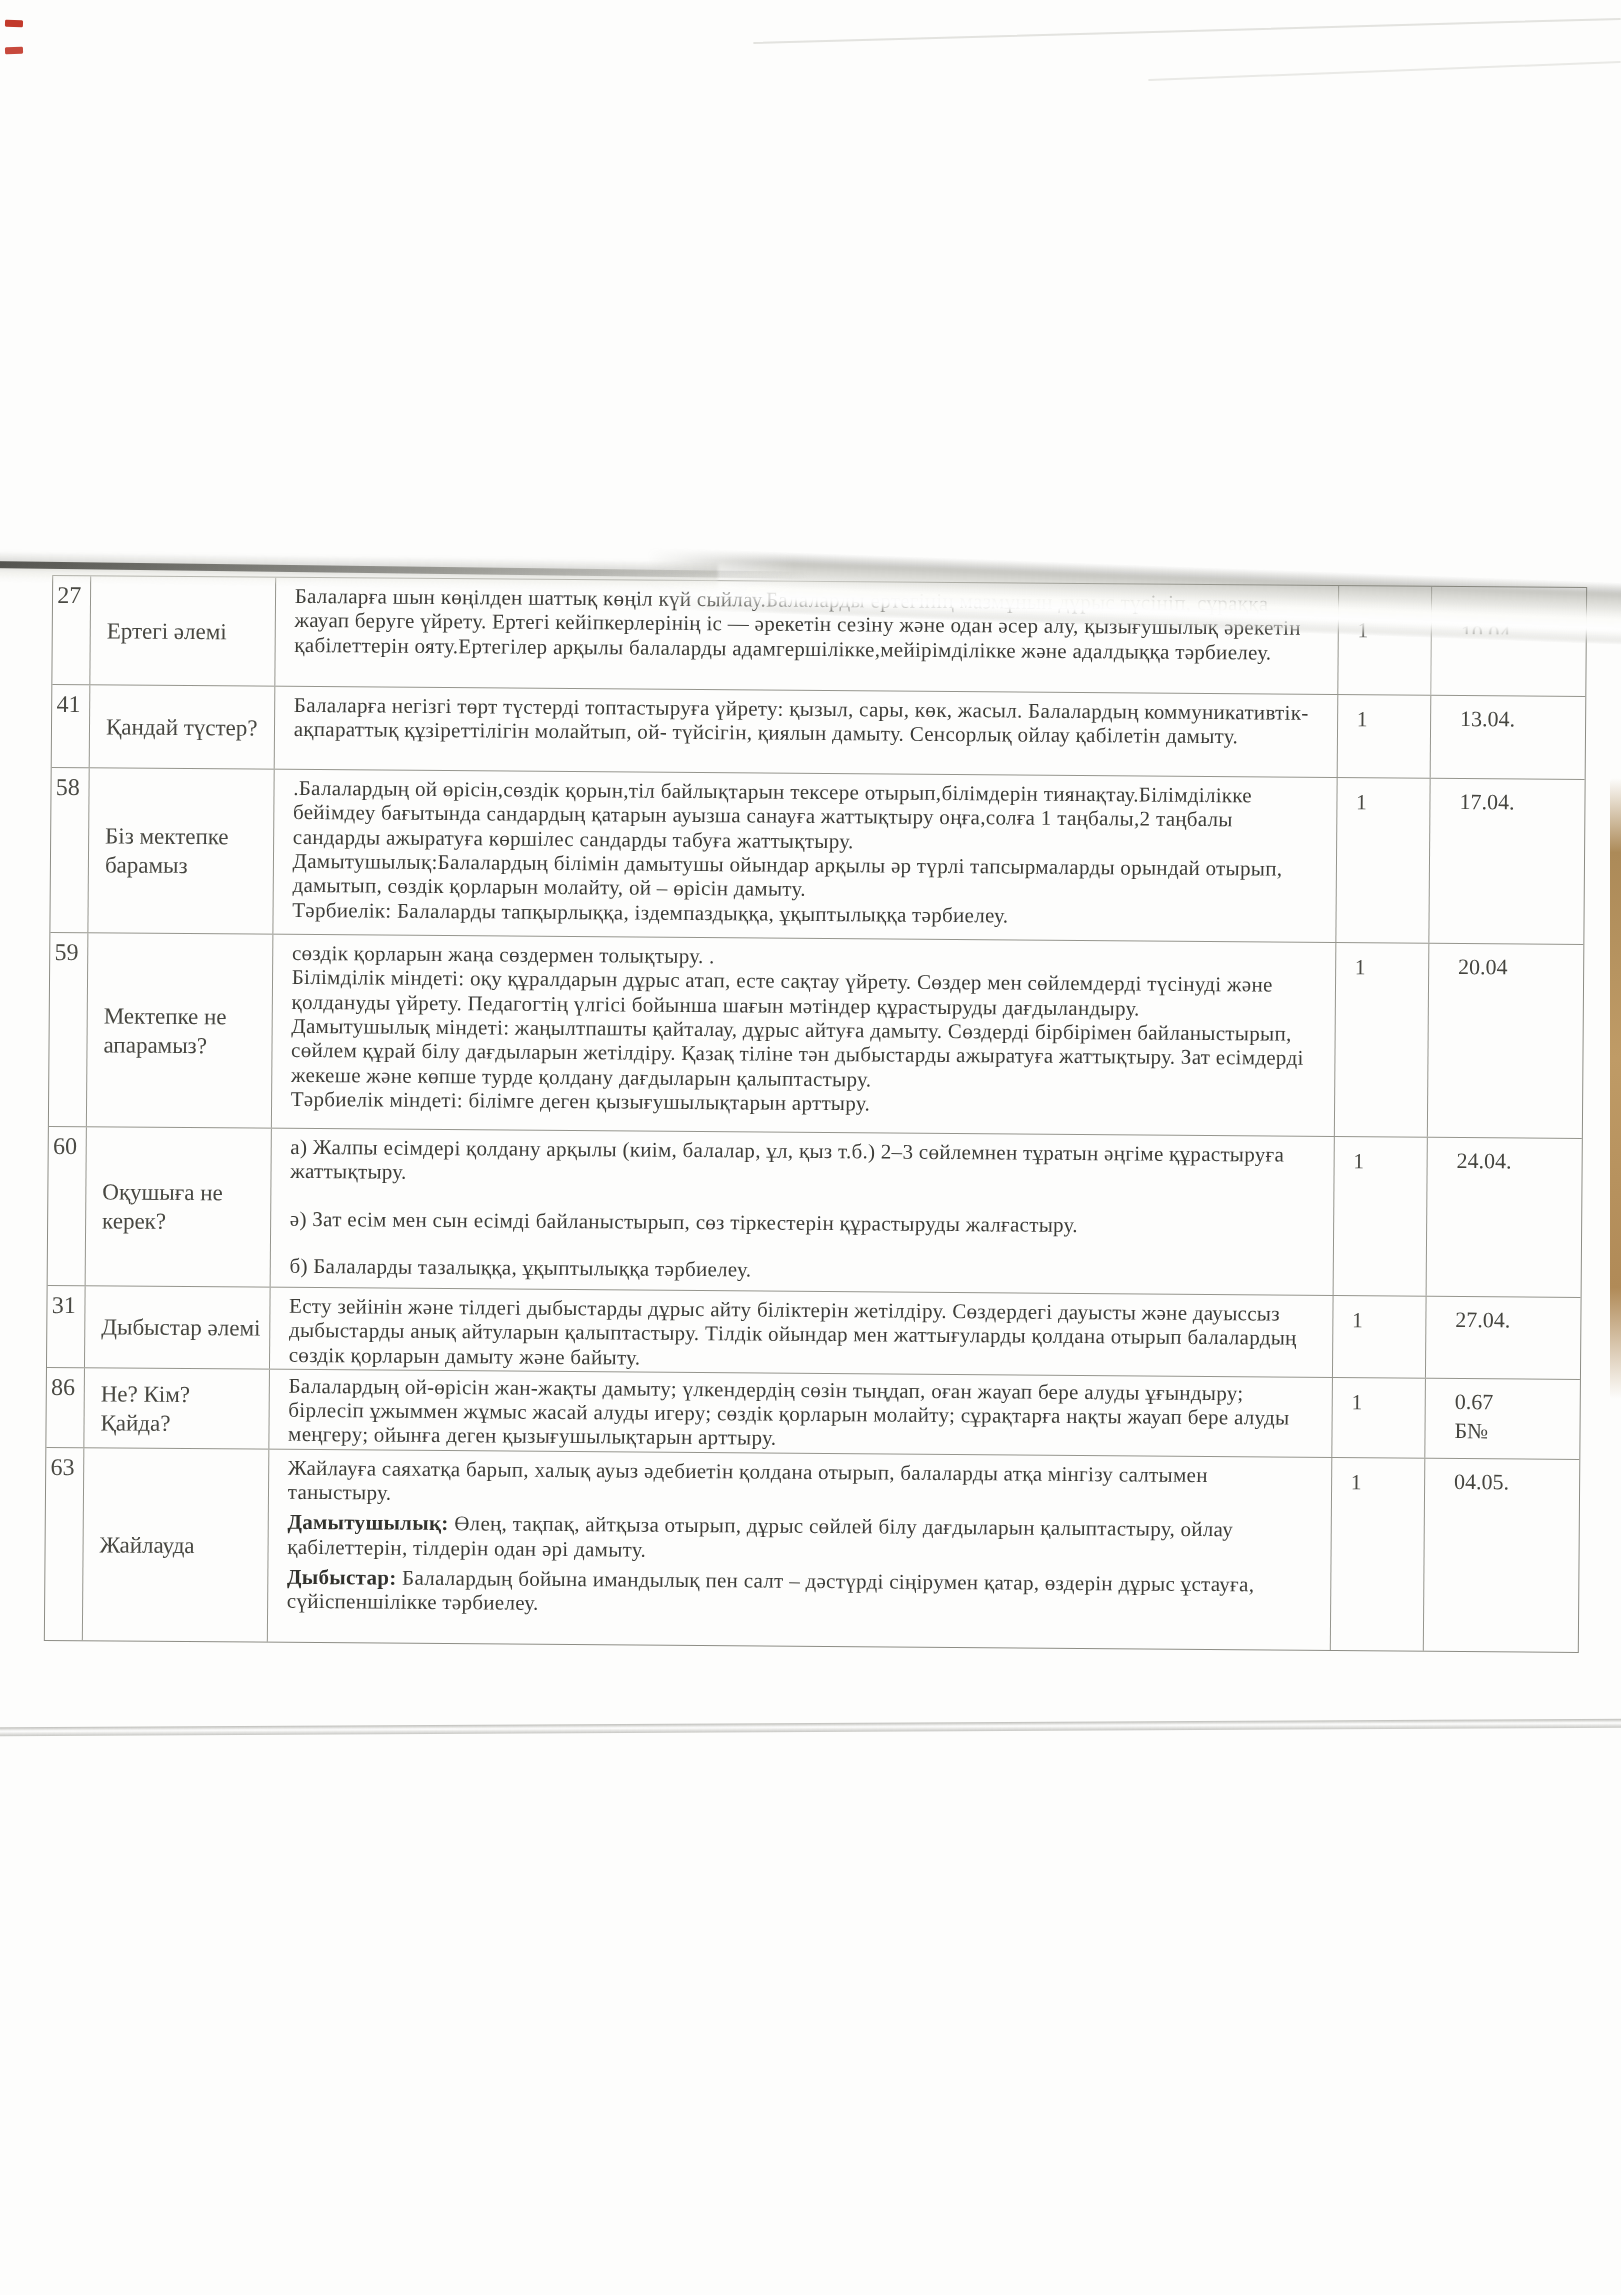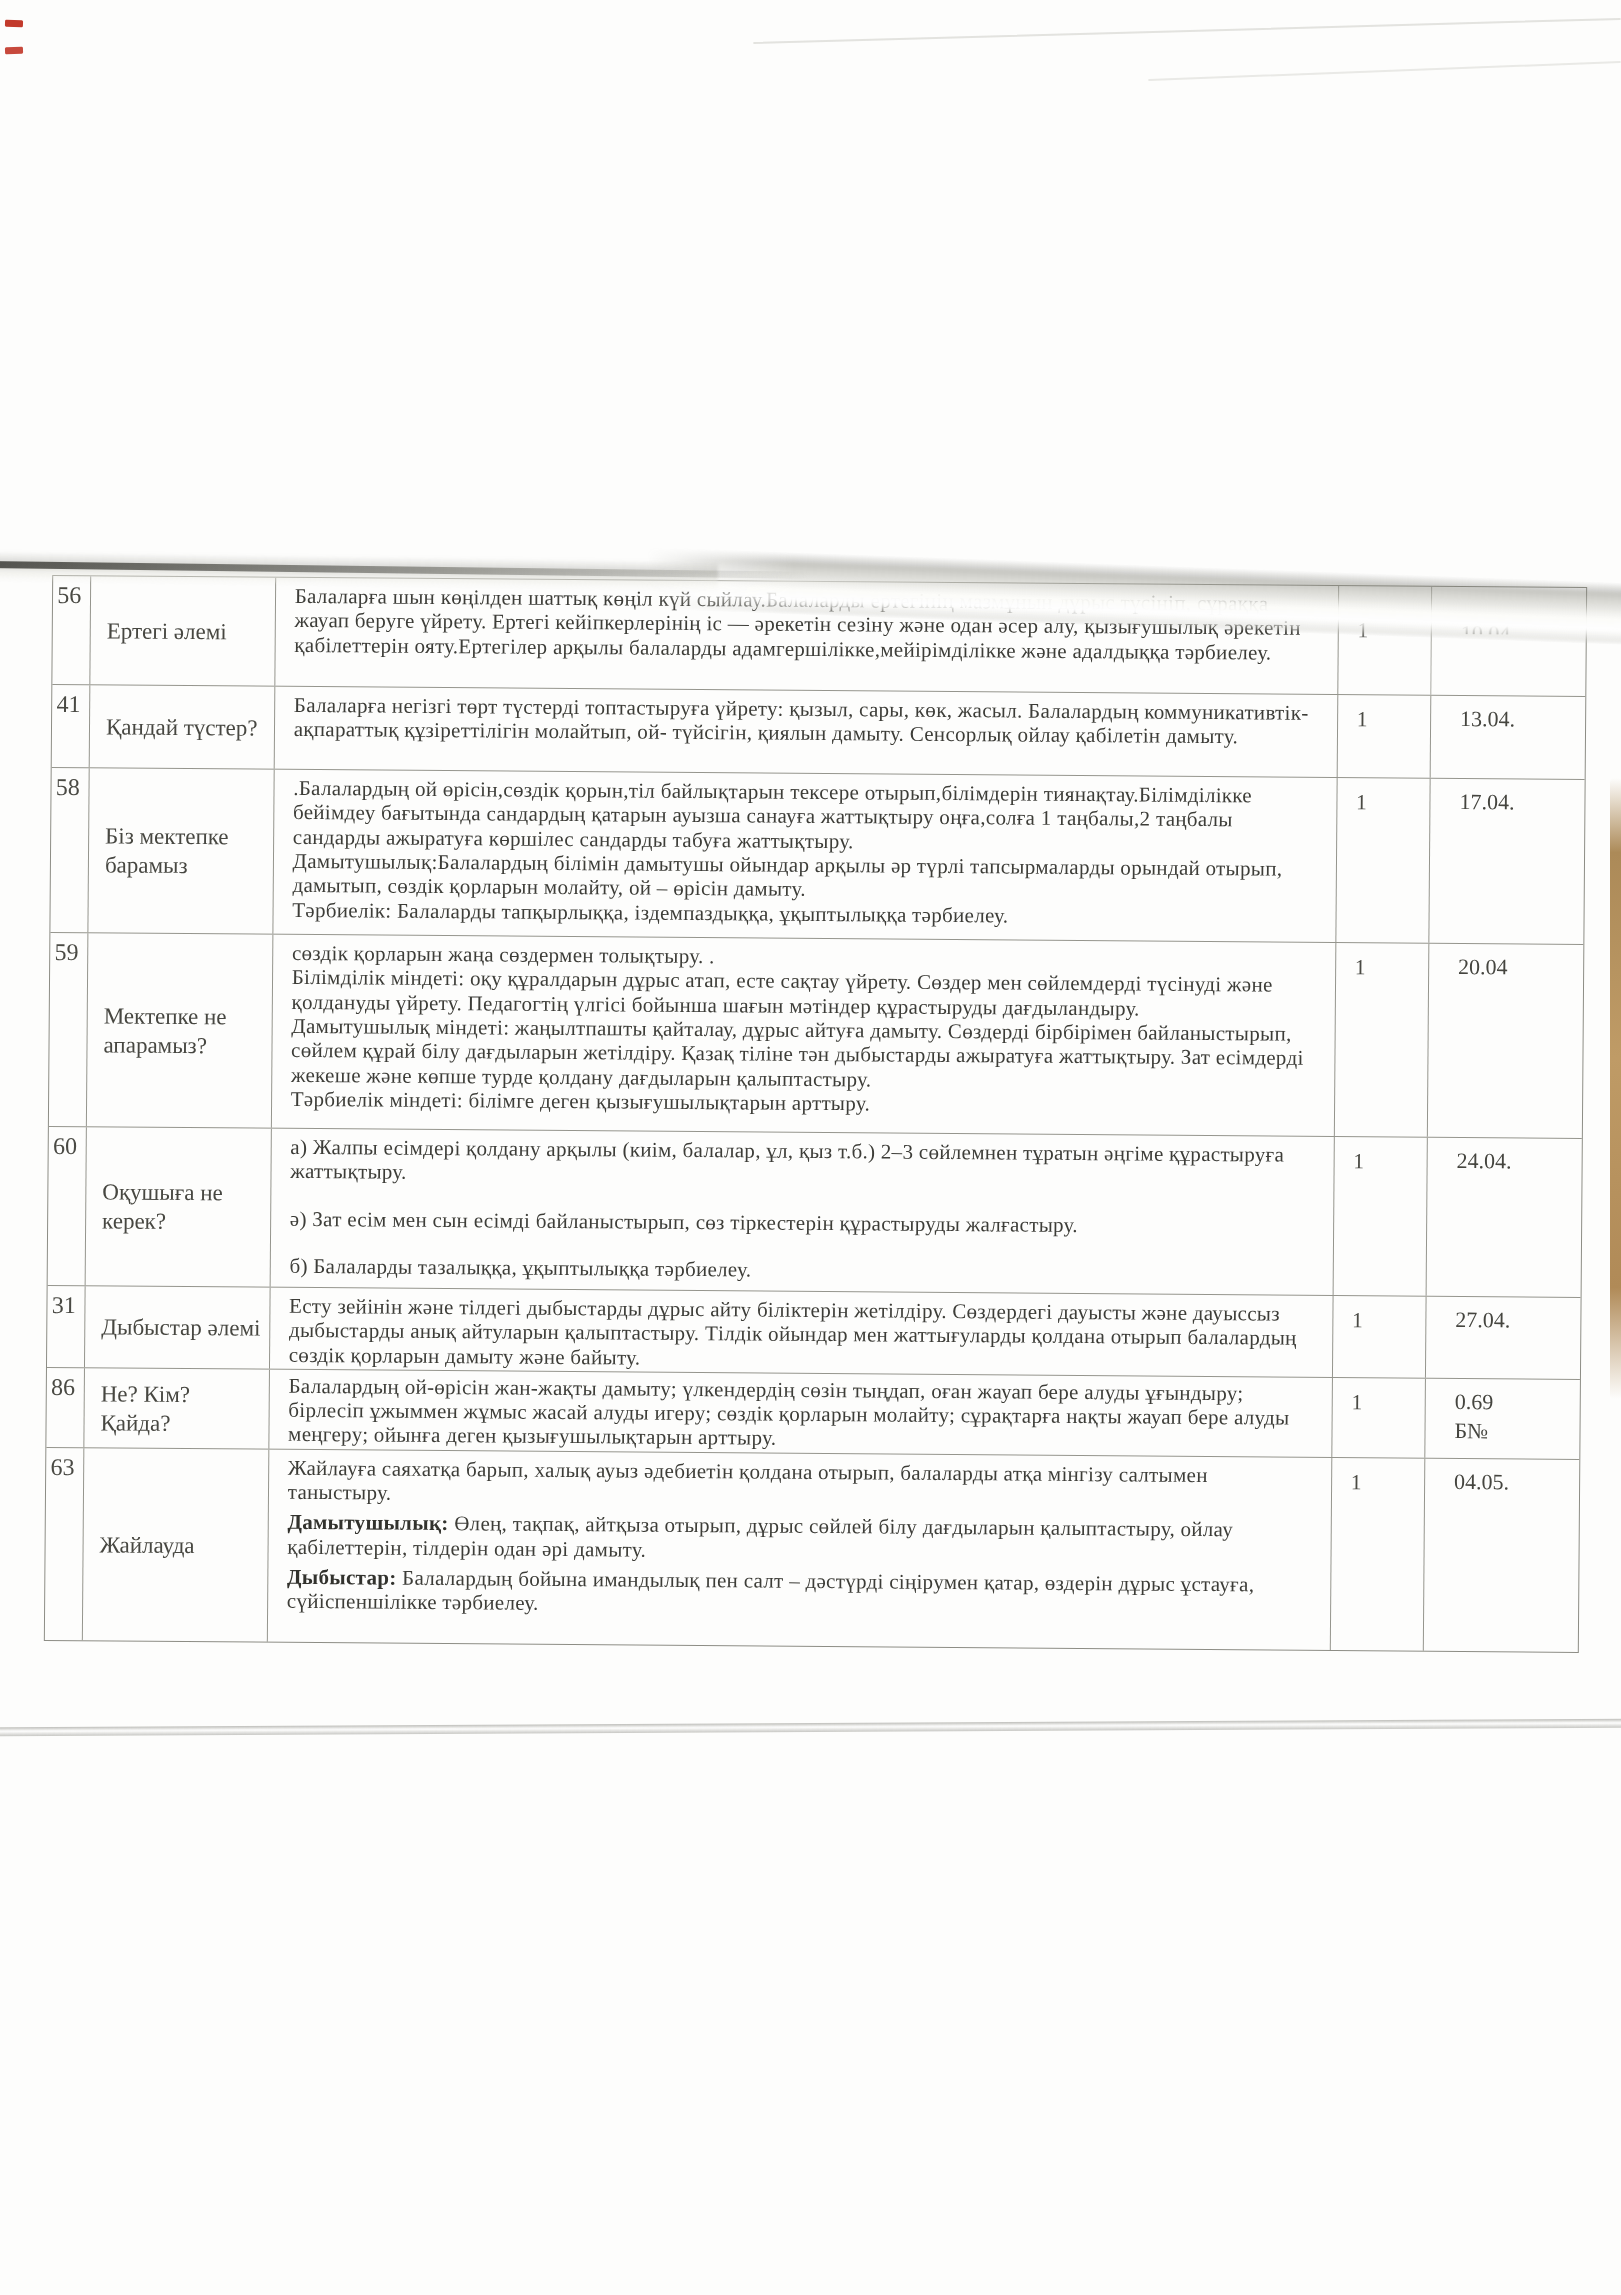--- a/index.html
+++ b/index.html
@@ -70,21 +70,21 @@
 <div class="tr-line b"></div>
 <div class="fold-soft"></div>
 <div class="fold-line"></div>
 <div class="fold-band"></div>
 <div class="tan-strip"></div>
 <div class="bottom-edge"></div>
 
 <div class="sheet-table">
 
   <div class="trow r56">
-    <div class="cell num-cell">56</div>
+    <div class="cell num-cell">27</div>
     <div class="cell topic-cell">Ертегі әлемі</div>
     <div class="cell desc-cell">
       <p><b></b><span>Балаларға шын көңілден шаттық көңіл күй сыйлау.Балаларды ертегінің мазмұнын дұрыс түсініп, сұраққа жауап беруге үйрету. Ертегі кейіпкерлерінің іс — әрекетін сезіну және одан әсер алу, қызығушылық әрекетін қабілеттерін ояту.Ертегілер арқылы балаларды адамгершілікке,мейірімділікке және адалдыққа тәрбиелеу.</span></p>
     </div>
     <div class="cell hours-cell">1</div>
     <div class="cell date-cell">
       <div class="clip-top">10.04.</div>
     </div>
   </div>
 
@@ -146,21 +146,21 @@
   </div>
 
   <div class="trow r62">
     <div class="cell num-cell">86</div>
     <div class="cell topic-cell">Не? Кім? Қайда?</div>
     <div class="cell desc-cell">
       <p><b></b><span>Балалардың ой-өрісін жан-жақты дамыту; үлкендердің сөзін тыңдап, оған жауап бере алуды ұғындыру; бірлесіп ұжыммен жұмыс жасай алуды игеру; сөздік қорларын молайту; сұрақтарға нақты жауап бере алуды меңгеру; ойынға деген қызығушылықтарын арттыру.</span></p>
     </div>
     <div class="cell hours-cell">1</div>
     <div class="cell date-cell">
-      <div>0.69</div>
+      <div>0.67</div>
       <div class="date-note">Б№</div>
     </div>
   </div>
 
   <div class="trow r63 gap-sm">
     <div class="cell num-cell">63</div>
     <div class="cell topic-cell">Жайлауда</div>
     <div class="cell desc-cell">
       <p><b></b><span>Жайлауға саяхатқа барып, халық ауыз әдебиетін қолдана отырып, балаларды атқа мінгізу салтымен таныстыру.</span></p>
       <p><b>Дамытушылық:</b><span> Өлең, тақпақ, айтқыза отырып, дұрыс сөйлей білу дағдыларын қалыптастыру, ойлау қабілеттерін, тілдерін одан әрі дамыту.</span></p>

